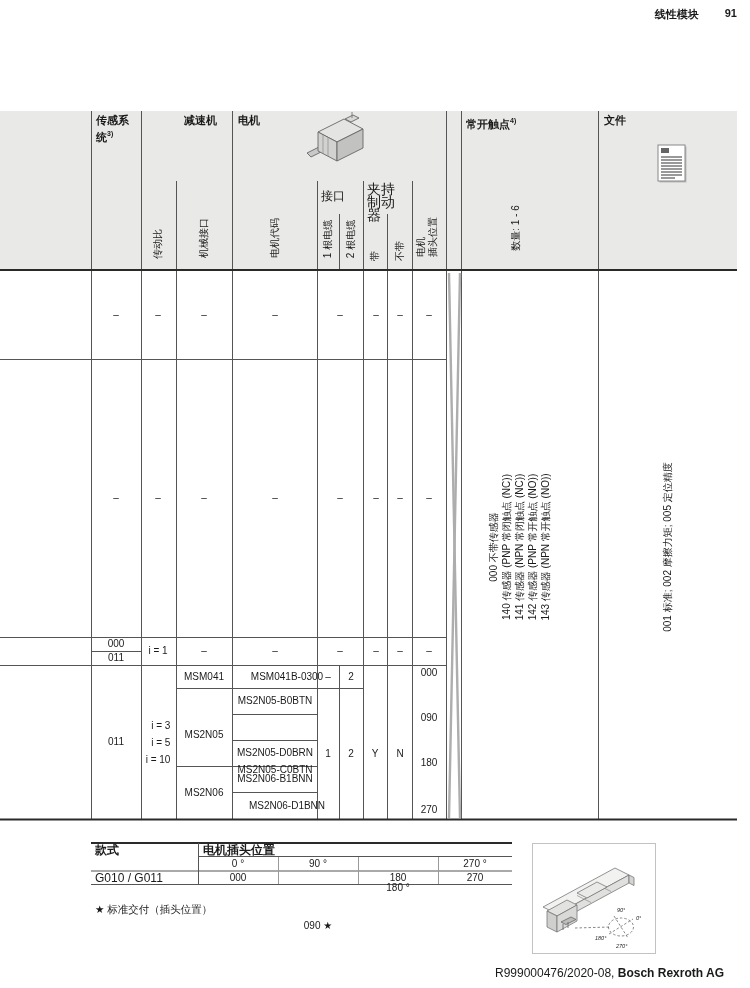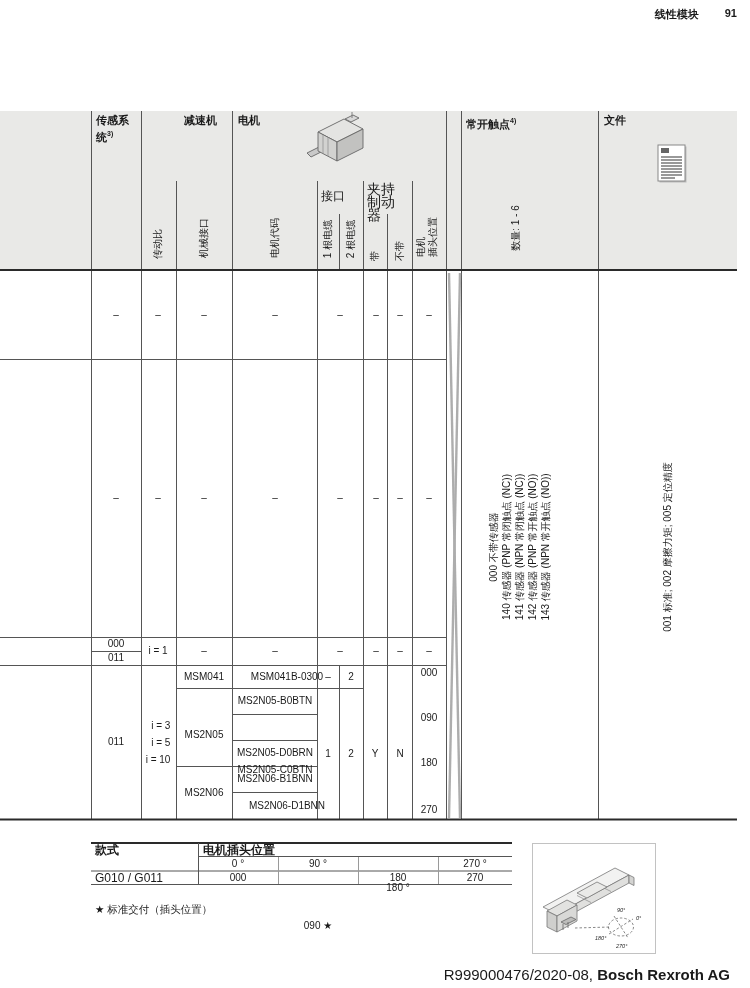--- a/index.html
+++ b/index.html
@@ -14,21 +14,21 @@
   .rblock{position:absolute;transform:translate(-50%,-50%) rotate(-90deg);font-size:10px;text-align:center;}
   .rblock div{white-space:nowrap;line-height:13px;}
   .rplug{position:absolute;transform:translate(-50%,-50%) rotate(-90deg);font-size:10px;text-align:left;}
   .rplug div{white-space:nowrap;line-height:12px;}
   .hl{position:absolute;font-weight:bold;font-size:11px;line-height:13px;}
   .b{font-weight:bold;}
   sup{font-size:7px;vertical-align:super;}
   .blocklines{position:absolute;transform:translate(-50%,-50%);font-size:10px;text-align:right;}
   .blocklines div{line-height:17px;white-space:nowrap;}
   .pagehead{position:absolute;top:7px;right:13px;display:flex;gap:26px;font-size:11px;font-weight:bold;}
-  .pagefoot{position:absolute;top:966px;right:20px;font-size:15px;}
+  .pagefoot{position:absolute;top:966px;right:26px;font-size:12px;}
   .illu{position:absolute;left:532px;top:843px;width:124px;height:111px;border:1px solid #c2c2c2;background:#fff;box-sizing:border-box;}
 </style>
 </head>
 <body>
 
 <div id="page">
 
   <div class="pagehead">
     <span>线性模块</span>
     <span>91</span>

